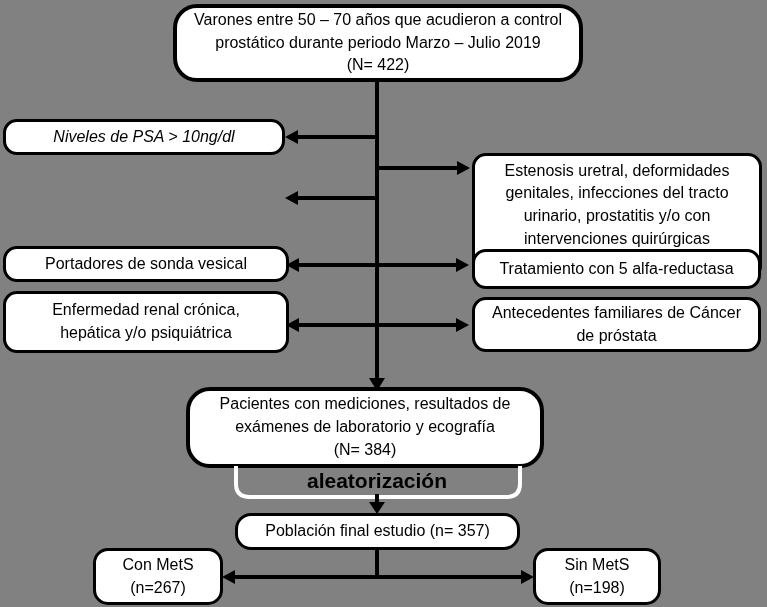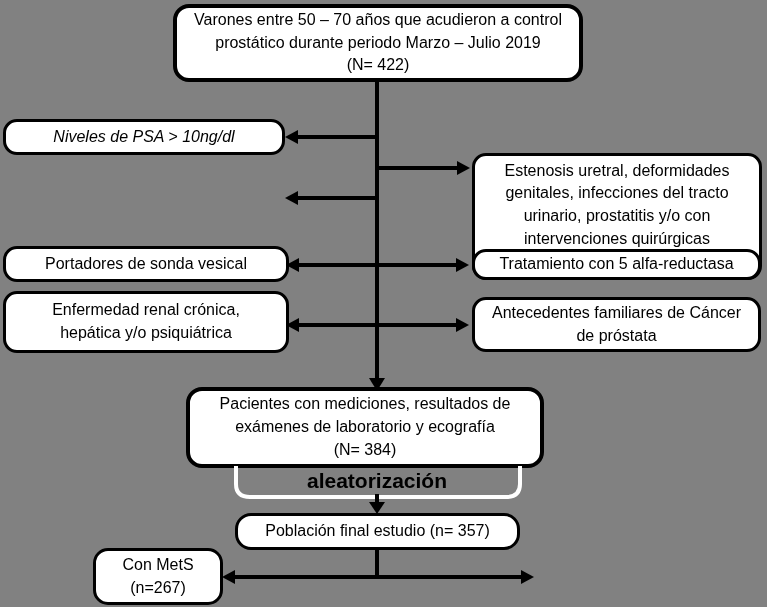--- a/index.html
+++ b/index.html
@@ -21,28 +21,28 @@
     display: flex;
     align-items: center;
     justify-content: center;
     text-align: center;
     font-size: 16px;
     line-height: 1.42;
     white-space: pre-line;
     padding: 0 2px;
     z-index: 1;
   }
-  .box.thick { border-width: 4px; border-radius: 16px; }
+  .box.thick { border-width: 4px; border-radius: 24px; }
   #top-box        { left: 173px; top: 4px;   width: 410px; height: 78px; }
   #left-box-0     { left: 3px;   top: 119px; width: 282px; height: 36px; font-style: italic; }
   #left-box-1     { left: 3px;   top: 168px; width: 282px; height: 60px; }
   #left-box-2     { left: 3px;   top: 246px; width: 286px; height: 36px; }
   #left-box-3     { left: 3px;   top: 291px; width: 286px; height: 62px; }
   #right-box-0    { left: 472px; top: 106px; width: 290px; height: 127px; margin-top: 47px; }
-  #right-box-1    { left: 472px; top: 249px; width: 289px; height: 31px; }
+  #right-box-1    { left: 472px; top: 249px; width: 289px; height: 40px; }
   #right-box-2    { left: 472px; top: 297px; width: 289px; height: 55px; }
   #middle-box     { left: 186px; top: 387px; width: 358px; height: 81px; }
   #final-box      { left: 235px; top: 513px; width: 285px; height: 37px; border-radius: 16px; }
   #mets-left-box  { left: 93px;  top: 548px; width: 130px; height: 57px; border-radius: 15px; }
   #mets-right-box { left: 533px; top: 548px; width: 128px; height: 57px; border-radius: 15px; }
   #randomization-label {
     position: absolute;
     left: 277px; top: 469px; width: 200px;
     text-align: center;
     font-size: 21px;
@@ -86,20 +86,22 @@
   <div class="box thick" id="middle-box">Pacientes con mediciones, resultados de
 exámenes de laboratorio y ecografía
 (N= 384)</div>
 
   <div id="randomization-label">aleatorización</div>
 
   <div class="box" id="final-box">Población final estudio (n= 357)</div>
 
   <div class="box" id="mets-left-box">Con MetS
 (n=267)</div>
+  <div class="box" id="mets-right-box">Sin MetS
+(n=198)</div>
 
   <svg id="connector-layer" viewBox="0 0 767 607" xmlns="http://www.w3.org/2000/svg">
 
     <g>
       <line x1="377" y1="80" x2="377" y2="379"></line>
       <polygon points="369,378 385,378 377,391"></polygon>
     </g>
 
     <g>
       <line x1="297" y1="137" x2="377" y2="137"></line>

